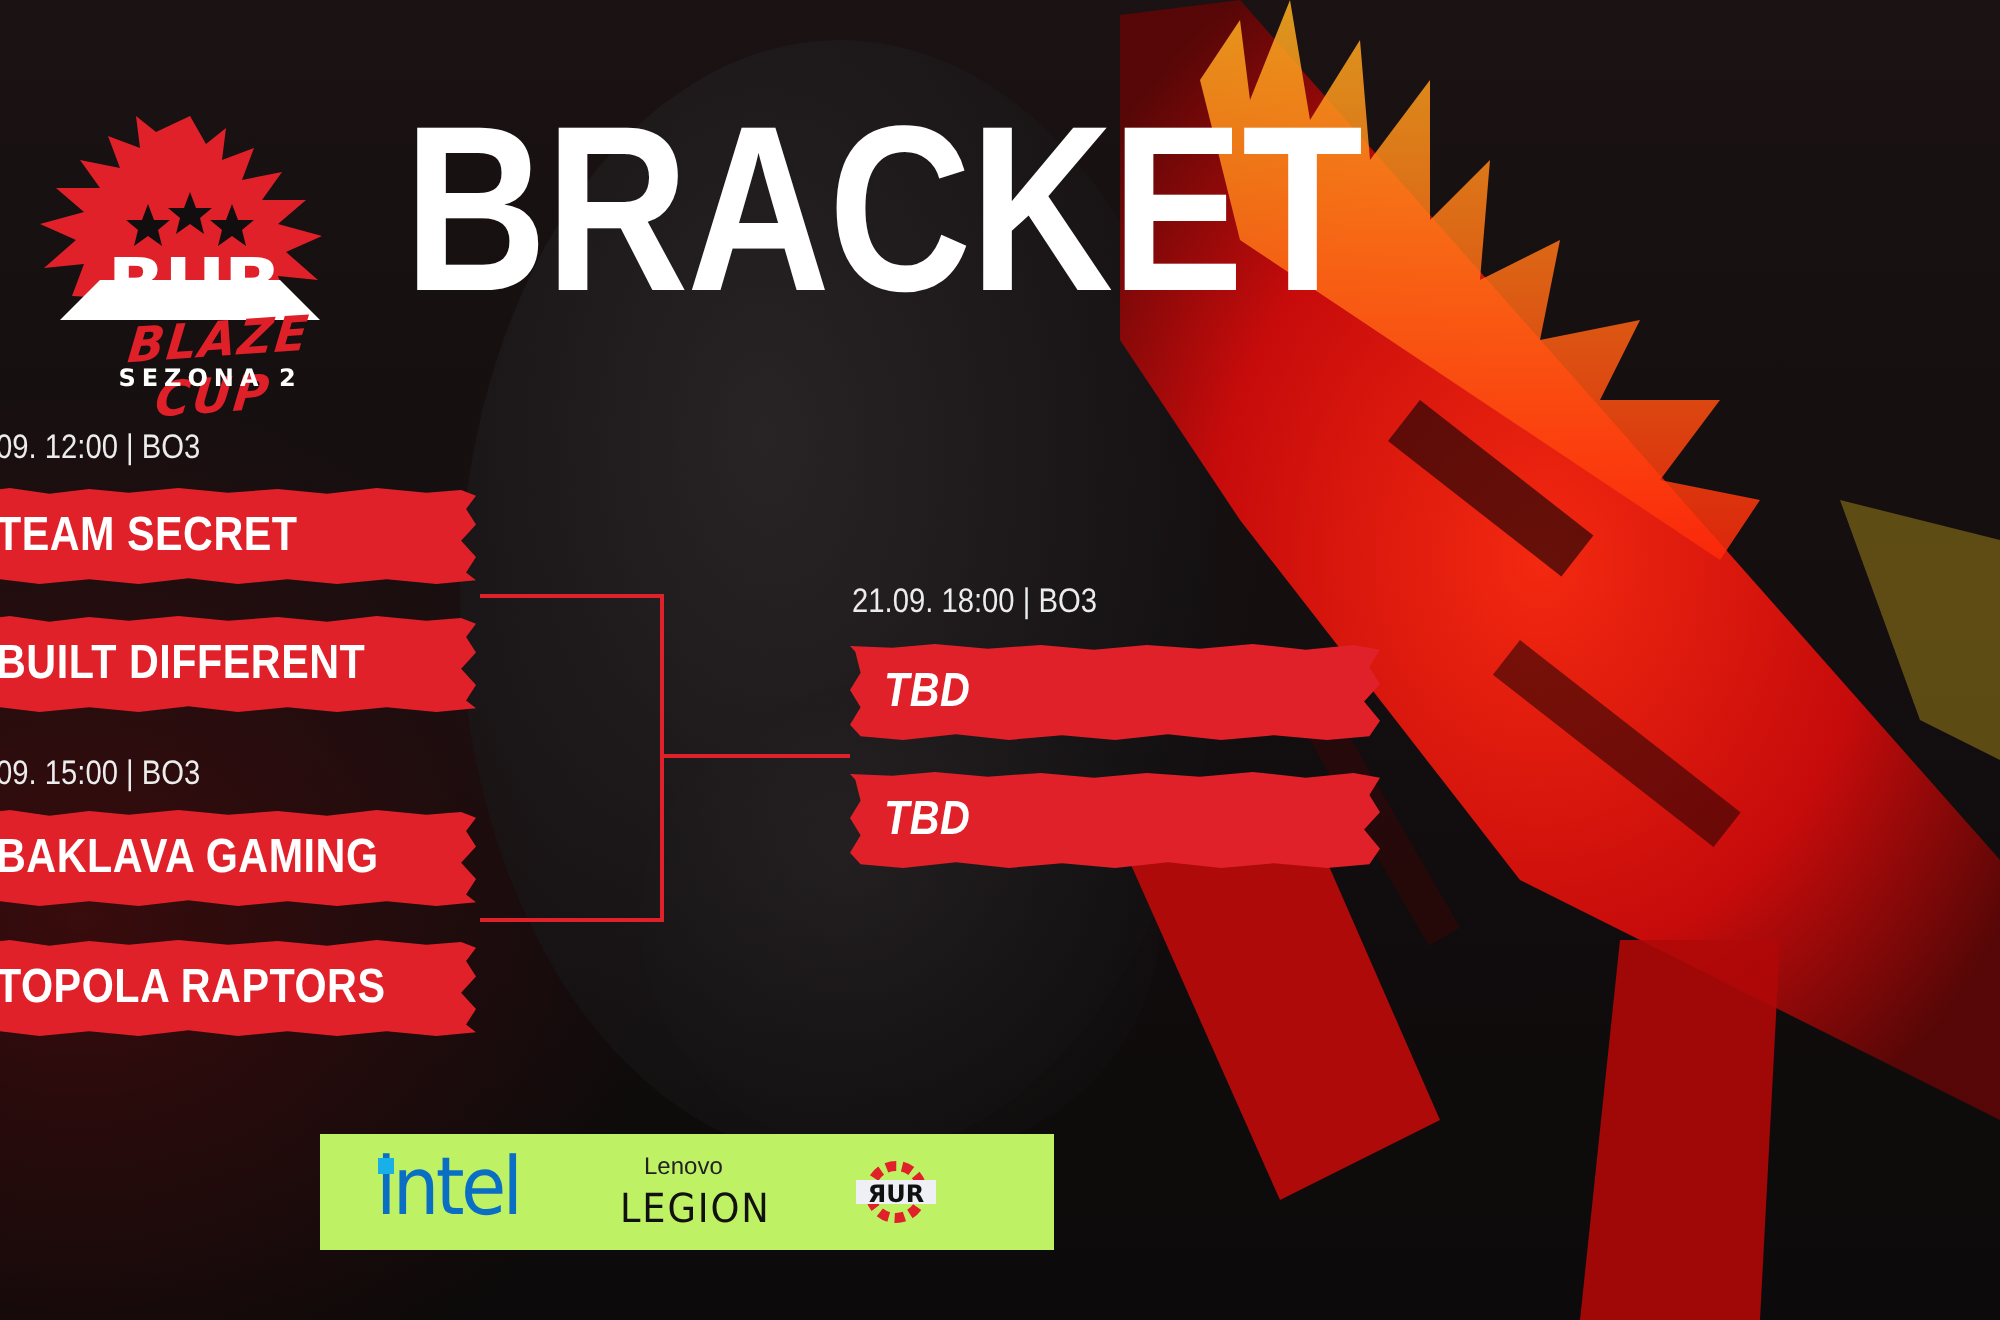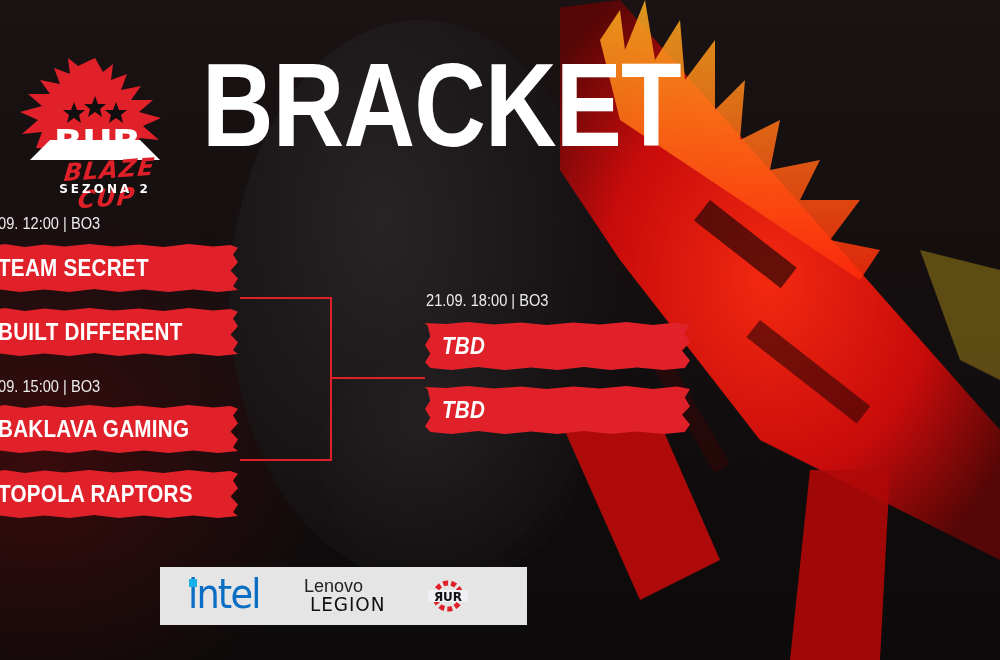--- a/index.html
+++ b/index.html
@@ -29,24 +29,24 @@
 
   .team-box { position:absolute; height:48px; background:#e0212a; display:flex; align-items:center;
     clip-path: polygon(0 4%, 6% 0, 14% 6%, 22% 1%, 30% 5%, 40% 0, 50% 5%, 60% 1%, 70% 6%, 80% 0, 90% 5%, 97% 2%, 100% 8%, 98% 22%, 100% 38%, 97% 55%, 100% 72%, 98% 88%, 100% 96%, 92% 100%, 82% 95%, 72% 100%, 62% 95%, 52% 100%, 42% 94%, 32% 100%, 22% 95%, 12% 100%, 4% 95%, 0 100%);
   }
   .team-box.left-edge { clip-path: polygon(0 4%, 6% 0, 14% 6%, 22% 1%, 30% 5%, 40% 0, 50% 5%, 60% 1%, 70% 6%, 80% 0, 90% 5%, 97% 2%, 100% 8%, 98% 22%, 100% 38%, 97% 55%, 100% 72%, 98% 88%, 100% 96%, 92% 100%, 82% 95%, 72% 100%, 62% 95%, 52% 100%, 42% 94%, 32% 100%, 22% 95%, 12% 100%, 4% 95%, 0 100%); }
   .team-box.final { clip-path: polygon(1% 8%, 0 2%, 8% 4%, 16% 0, 26% 5%, 36% 1%, 46% 6%, 56% 1%, 66% 5%, 76% 0, 86% 6%, 95% 1%, 100% 6%, 98% 24%, 100% 42%, 97% 60%, 100% 80%, 98% 96%, 90% 100%, 80% 95%, 70% 100%, 60% 94%, 50% 100%, 40% 95%, 30% 100%, 20% 94%, 10% 100%, 2% 96%, 0 84%, 2% 66%, 0 48%, 2% 30%); font-style: italic; }
   .team-name { font-family:"Liberation Sans", sans-serif; font-weight:bold; font-size:24px; color:#fff; white-space:nowrap; transform:scaleX(0.86); transform-origin:left center; letter-spacing:0.3px; }
 
   .line { position:absolute; background:#e0212a; }
 
-  .sponsors { position:absolute; left:160px; top:567px; width:367px; height:58px; background:#e5e5e5; display:flex; align-items:center; }
+  .sponsors { position:absolute; left:160px; top:567px; width:367px; height:58px; background:#bef264; display:flex; align-items:center; }
   .intel { position:absolute; left:28px; top:4px; font-family:"DejaVu Sans", sans-serif; font-size:40px; color:#0a6fc4; letter-spacing:-2px; transform:scaleX(0.92); transform-origin:left top; }
   .intel-dot { position:absolute; left:29px; top:12px; width:8px; height:8px; background:#19b0e8; }
-  .lenovo { position:absolute; left:144px; top:9px; font-family:"Liberation Sans", sans-serif; font-size:18px; color:#222; }
+  .lenovo { position:absolute; left:162px; top:9px; font-family:"Liberation Sans", sans-serif; font-size:12px; color:#222; }
   .legion { position:absolute; left:150px; top:25px; font-family:"DejaVu Sans", sans-serif; font-size:20px; color:#111; letter-spacing:1px; transform:scaleX(0.92); transform-origin:left top; }
   .rur-small { position:absolute; left:266px; top:11px; width:44px; height:36px; }
 </style>
 </head>
 <body>
 
 <div class="bg">
   <div class="mask-shape" style="left:230px;top:20px;width:380px;height:560px;"></div>
   <div class="mask-shape" style="left:320px;top:340px;width:260px;height:240px;opacity:0.5;"></div>
 </div>

